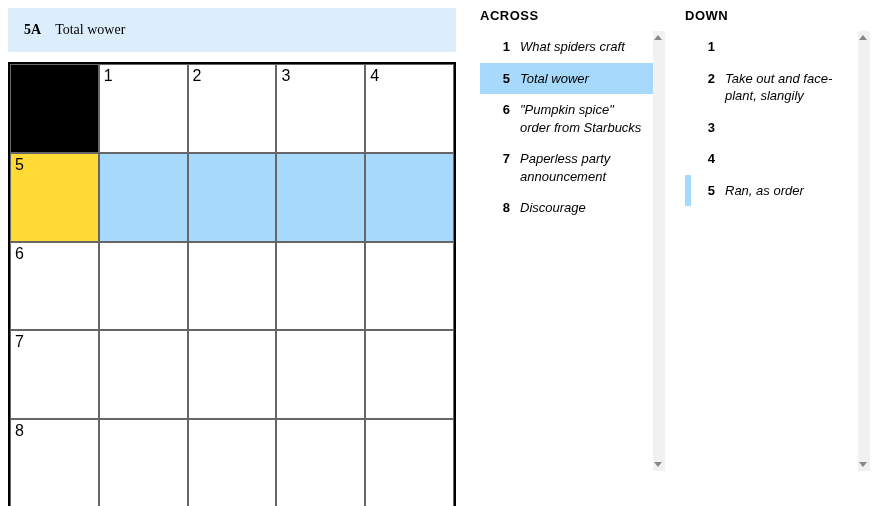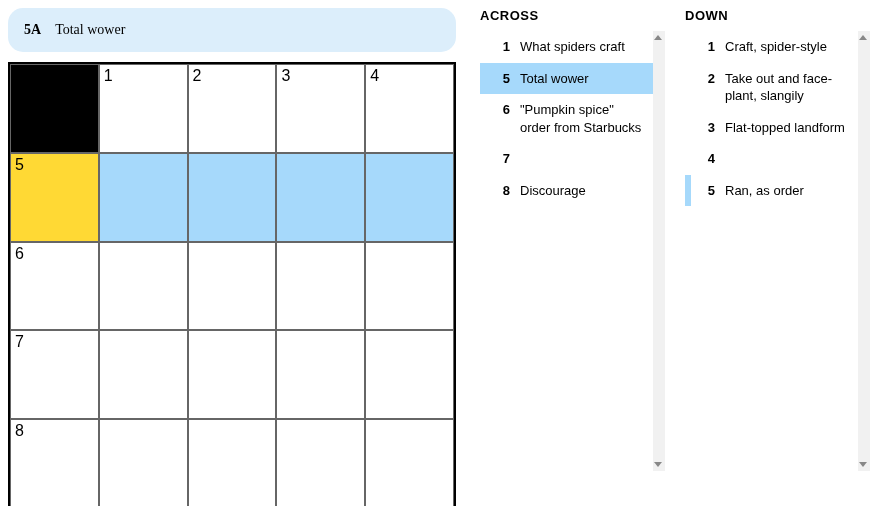--- a/index.html
+++ b/index.html
@@ -19,21 +19,20 @@
     flex: 0 0 448px;
   }
   .clue-bar {
     background: #dceefb;
     padding: 14px 16px;
     font-size: 14px;
     display: flex;
     align-items: baseline;
     gap: 14px;
     margin-bottom: 10px;
-    border-radius: 15px;
   }
   .clue-bar .num {
     font-weight: bold;
   }
   .grid {
     border: 2px solid #000;
     width: 448px;
     height: 448px;
     display: grid;
     grid-template-columns: repeat(5, 1fr);
@@ -95,21 +94,21 @@
     font-size: 13px;
     line-height: 1.35;
     border-left: 6px solid transparent;
     cursor: pointer;
   }
   .clue-item .n {
     flex: 0 0 16px;
     text-align: right;
     font-weight: bold;
   }
-  .clue-item .t { flex: 1; }
+  .clue-item .t { flex: 1; font-style: italic; }
   .clue-item.selected {
     background: #a6d9fb;
   }
   .clue-item.related {
     border-left-color: #a6d9fb;
   }
 </style>
 </head>
 <body>
 
@@ -176,41 +175,40 @@
           <div class="clue-item selected">
             <span class="n">5</span>
             <span class="t">Total wower</span>
           </div>
           <div class="clue-item">
             <span class="n">6</span>
             <span class="t">"Pumpkin spice" order from Starbucks</span>
           </div>
           <div class="clue-item">
             <span class="n">7</span>
+            <span class="t">Paperless party announcement</span>
           </div>
           <div class="clue-item">
             <span class="n">8</span>
             <span class="t">Discourage</span>
           </div>
         </div>
     </div>
     <div class="col">
       <h3>DOWN</h3>
       <div class="clue-list" id="down-list">
           <div class="clue-item">
             <span class="n">1</span>
-            <span class="t">Craft, spider-style</span>
           </div>
           <div class="clue-item">
             <span class="n">2</span>
             <span class="t">Take out and face-plant, slangily</span>
           </div>
           <div class="clue-item">
             <span class="n">3</span>
-            <span class="t">Flat-topped landform</span>
           </div>
           <div class="clue-item">
             <span class="n">4</span>
           </div>
           <div class="clue-item related">
             <span class="n">5</span>
             <span class="t">Ran, as order</span>
           </div>
         </div>
     </div>

